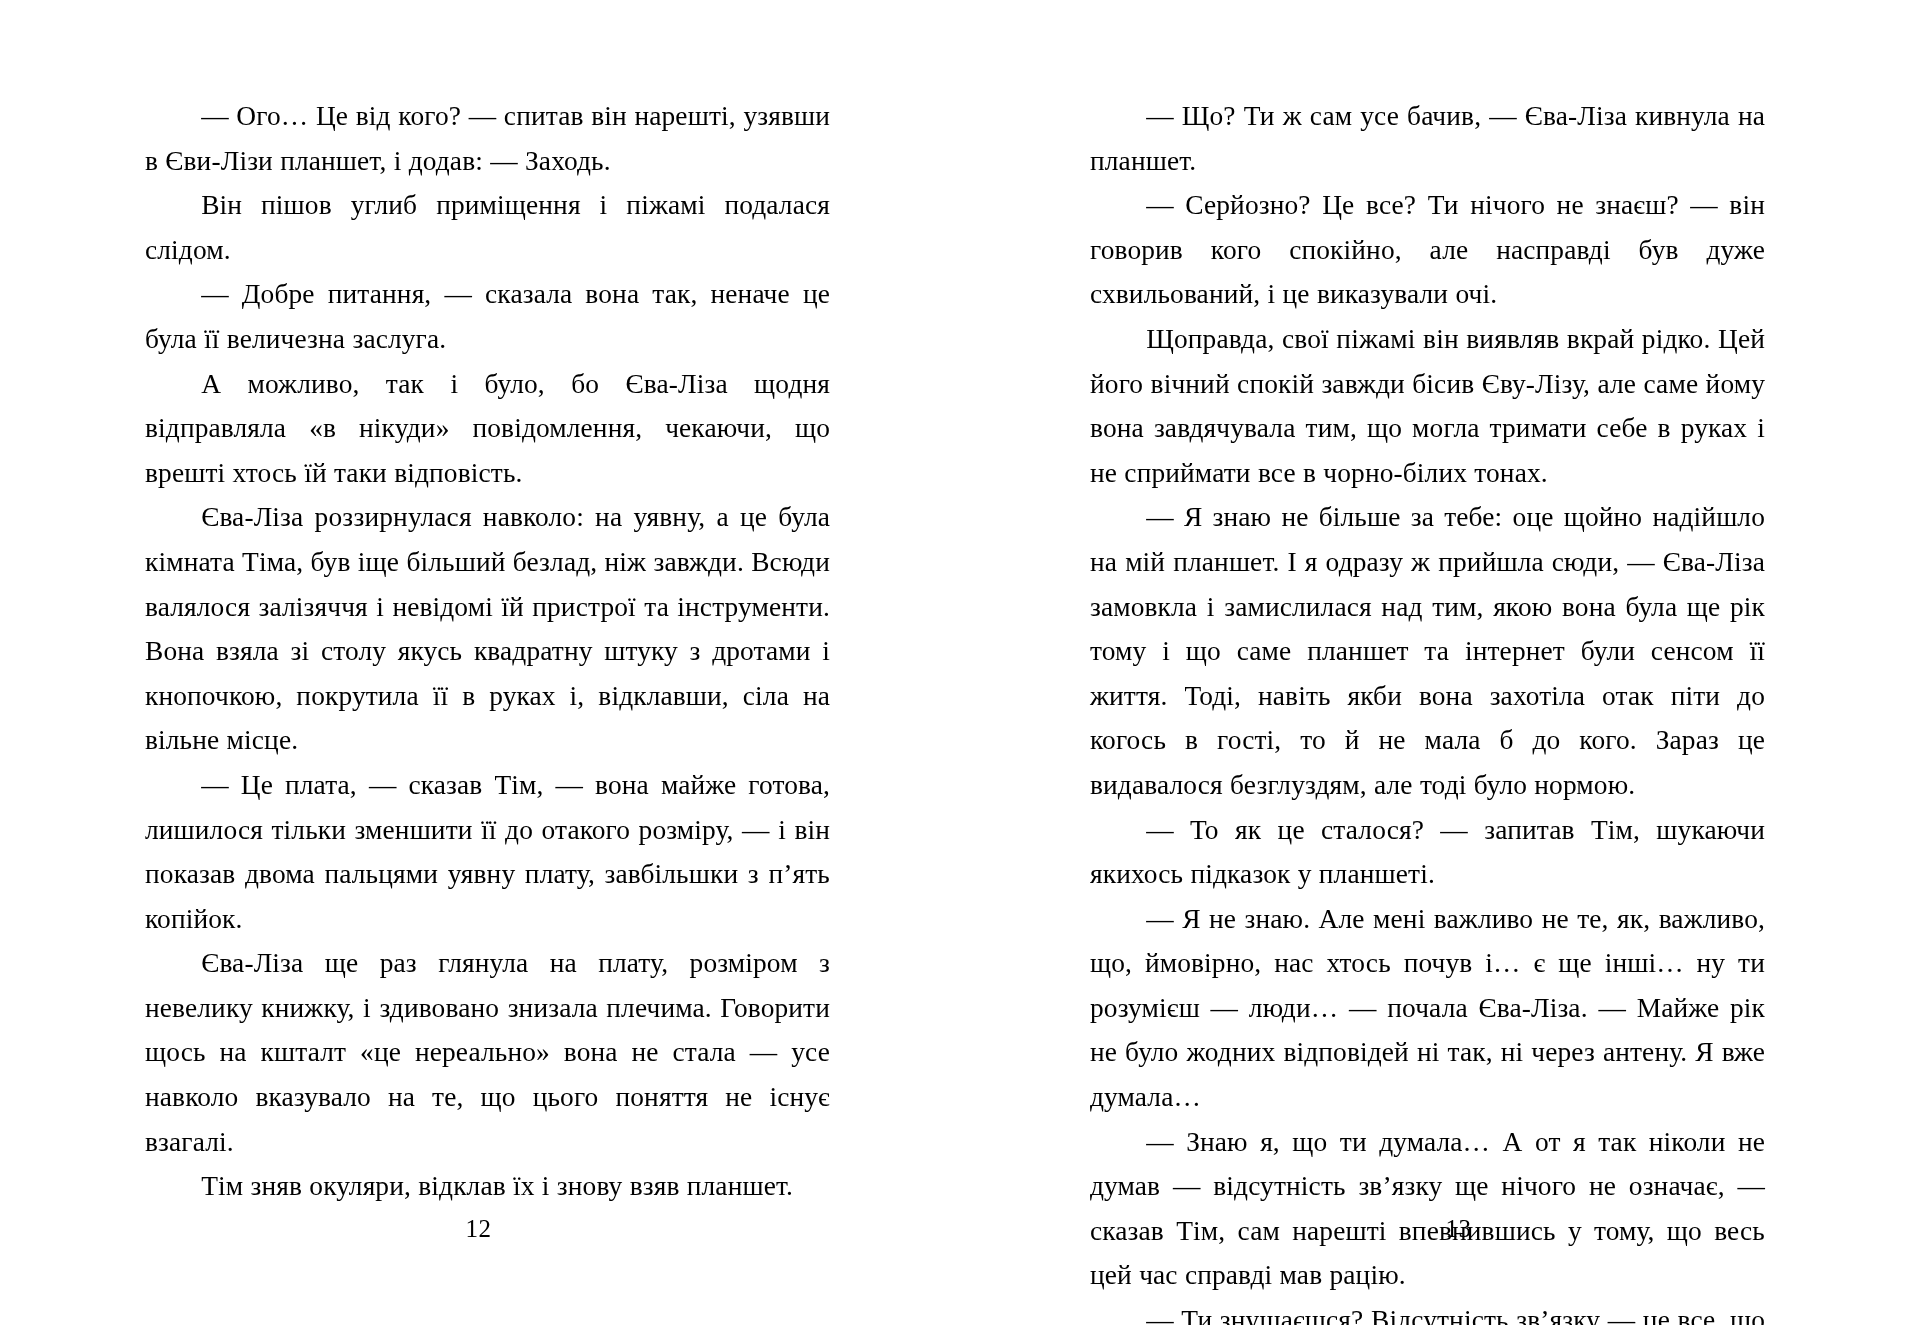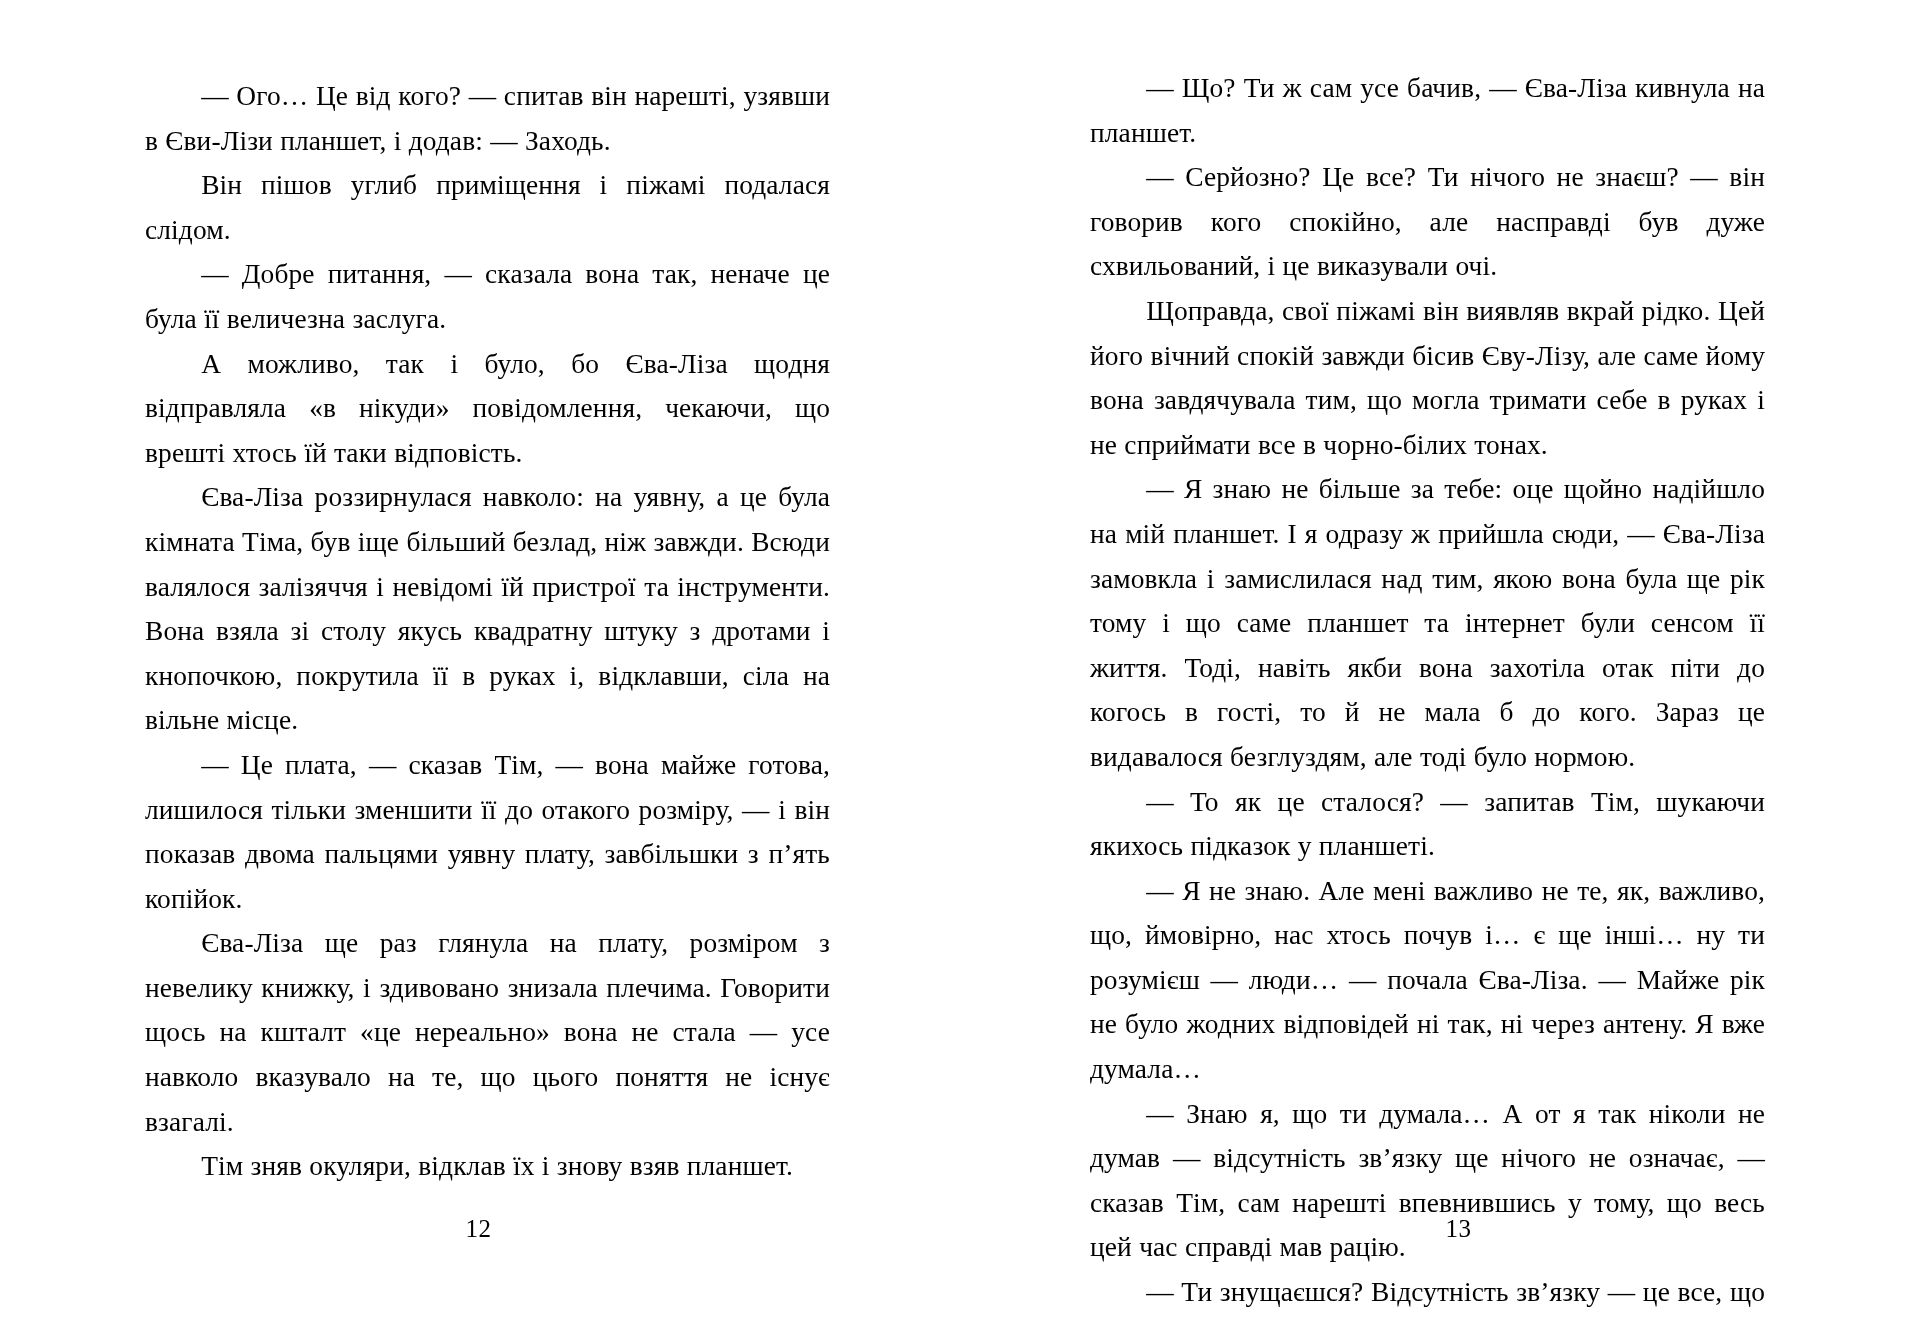--- a/index.html
+++ b/index.html
@@ -26,22 +26,22 @@
     box-sizing: border-box;
   }
 
   .page {
     position: relative;
     width: 960px;
     height: 1325px;
     box-sizing: border-box;
   }
 
-  .page-left  { padding: 74px 130px 0 145px; }
-  .page-right { padding: 66px 155px 0 130px; }
+  .page-left  { padding: 94px 130px 0 145px; }
+  .page-right { padding: 94px 155px 0 130px; }
 
   .text-block {
     width: 100%;
   }
 
   .para {
     margin: 0;
     text-indent: 2.05em;
     text-align: justify;
     font-size: 27.4px;

